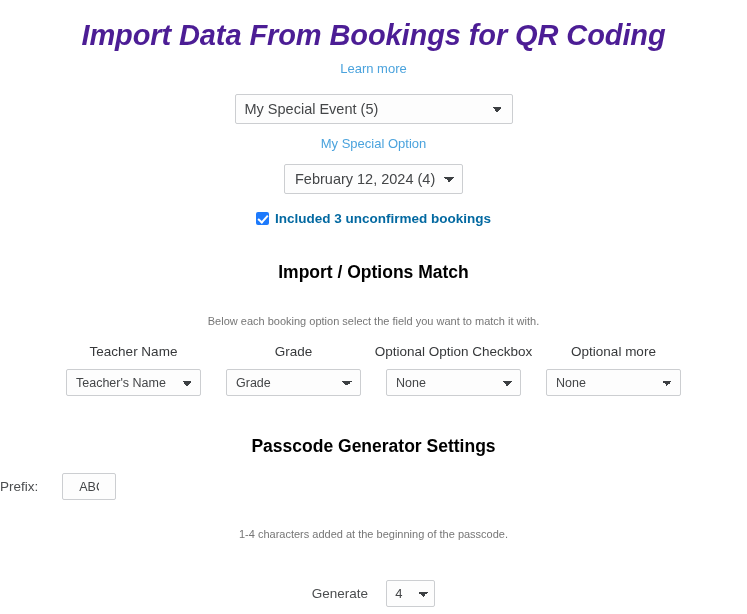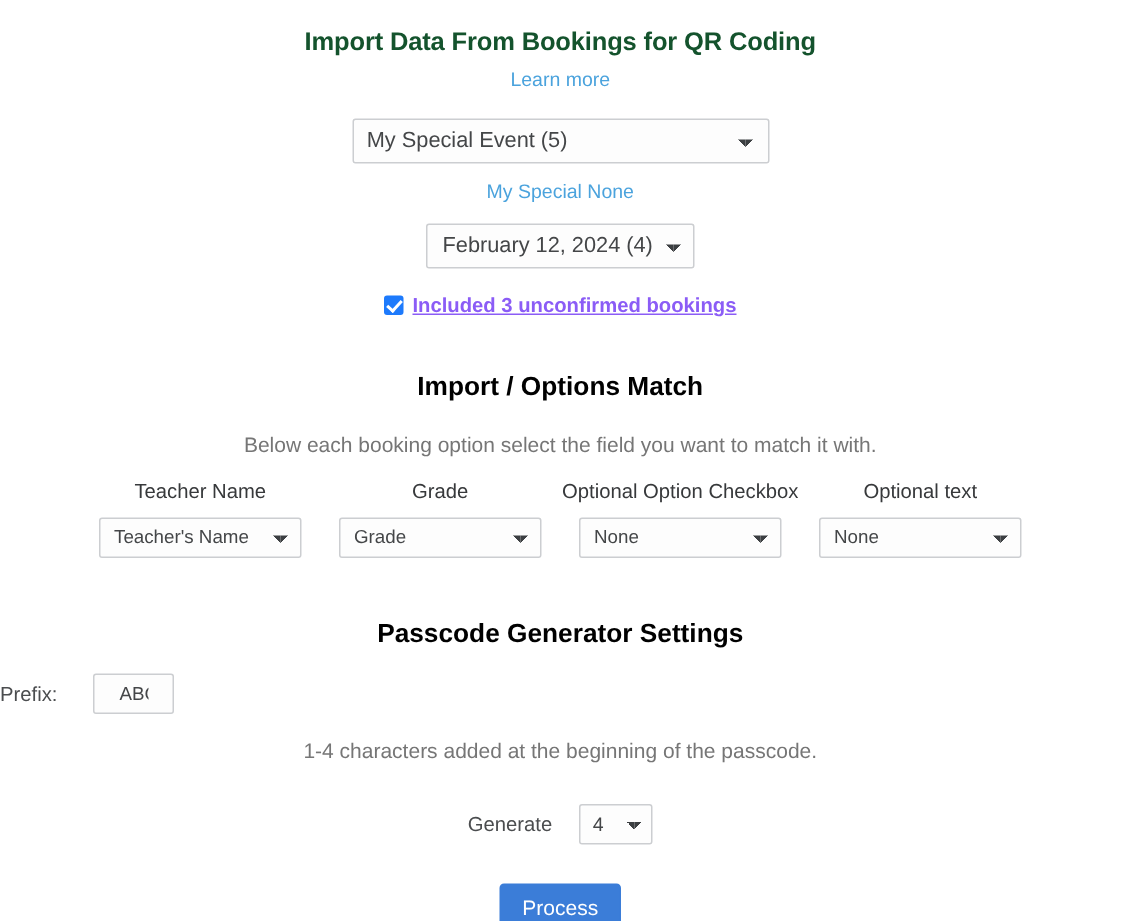--- a/index.html
+++ b/index.html
@@ -18,46 +18,47 @@
   }
 
   .page {
     width: 747px;
     padding-top: 18px;
     text-align: center;
   }
 
   
   .page-title {
-    font-size: 17px;
+    font-size: 29px;
     font-weight: bold;
     line-height: 1.2;
     margin: 0 0 6px 0;
-    color: #14532d;
+    color: #4c1d95;
     letter-spacing: -0.1px;
+    font-style: italic;
   }
   .link {
     display: inline-block;
     font-size: 13px;
     color: #4ba3dd;
     text-decoration: none;
     cursor: pointer;
   }
 
   .section-title {
     font-size: 17.5px;
     font-weight: bold;
     color: #000000;
     margin: 0;
     line-height: 1.2;
   }
   .section-sub {
-    font-size: 14px;
+    font-size: 11px;
     color: #767676;
-    margin: 4px;
+    margin: 16px;
     line-height: 1.3;
   }
 
   
   select, input[type="text"] {
     font-family: "Liberation Sans", "DejaVu Sans", sans-serif;
     color: #444648;
     background-color: #fdfdfd;
     border: 1px solid #ccced1;
     border-radius: 2px;
@@ -96,22 +97,21 @@
   }
 
   
   .check-row {
     display: flex;
     align-items: center;
     justify-content: center;
     gap: 6px;
     font-size: 13.5px;
     font-weight: bold;
-    color: #8b5cf6;
-    text-decoration: underline;
+    color: #0369a1;
   }
   .checkbox {
     width: 13px;
     height: 13px;
     border-radius: 2px;
     background: #1d7afc;
     position: relative;
     flex: none;
     cursor: pointer;
   }
@@ -218,21 +218,21 @@
   <a class="link">Learn more</a>
 
   <div style="height:17px"></div>
 
   <select class="event-select">
     <option>My Special Event (5)</option>
   </select>
 
   <div style="height:10px"></div>
 
-  <a class="link">My Special None</a>
+  <a class="link">My Special Option</a>
 
   <div style="height:12px"></div>
 
   <select class="date-select">
     <option>February 12, 2024 (4)</option>
   </select>
 
   <div style="height:17px"></div>
 
   <div class="check-row">
@@ -265,21 +265,21 @@
     </div>
 
     <div class="match-col">
       <div class="match-head">Optional Option Checkbox</div>
       <select class="match-select">
         <option>None</option>
       </select>
     </div>
 
     <div class="match-col">
-      <div class="match-head">Optional text</div>
+      <div class="match-head">Optional more</div>
       <select class="match-select">
         <option>None</option>
       </select>
     </div>
 
   </div>
 
   <div style="height:40px"></div>
 
   <h2 class="section-title">Passcode Generator Settings</h2>

